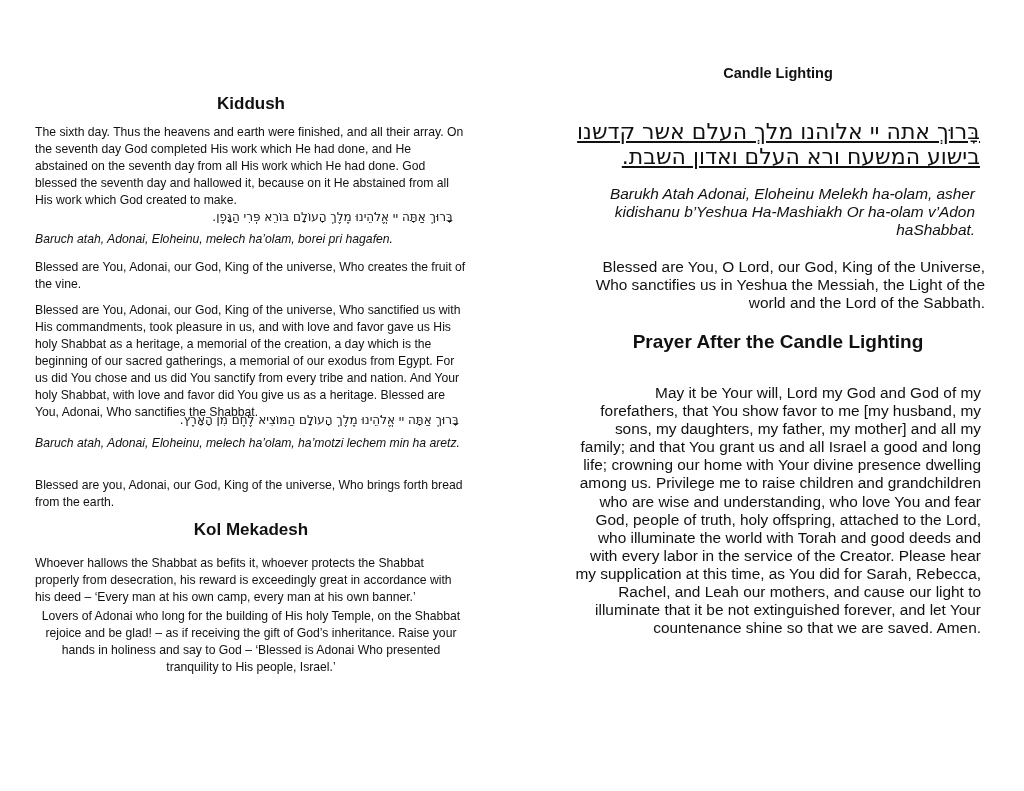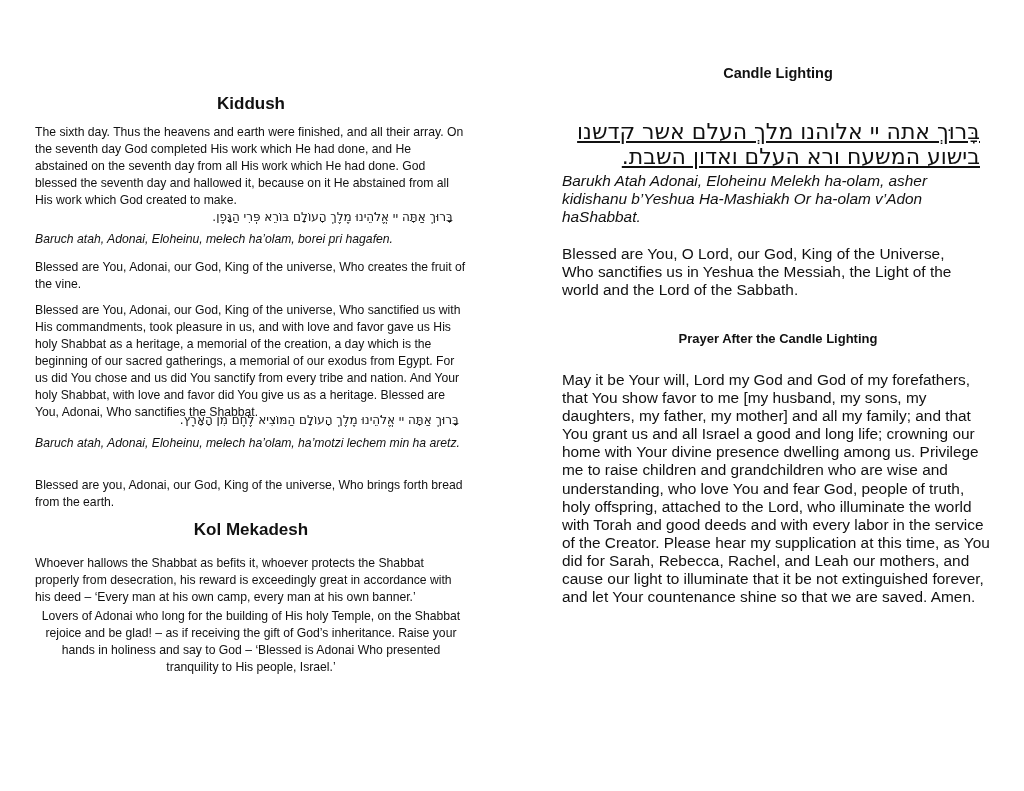--- a/index.html
+++ b/index.html
@@ -34,21 +34,22 @@
     }
     .left .heading { font-size: 17px; }
     .para-sm {
       font-size: 12.2px;
       line-height: 17px;
       margin: 0;
     }
     .para-lg {
       font-size: 15.4px;
       line-height: 18.1px;
-      margin: 4px;
+      margin: 17px;
+      text-align: right;
     }
     .italic { font-style: italic; }
     .hebrew {
       direction: rtl;
       text-align: right;
       font-family: "DejaVu Sans", sans-serif;
       margin: 0;
     }
     .hebrew-sm {
       font-size: 12px;
@@ -96,17 +97,17 @@
     <h2 class="heading" style="font-size:14.5px;">Candle Lighting</h2>
   </div>
 
   <p class="hebrew hebrew-lg abs" style="top:119px; right:18px;text-decoration:underline;">בָּרוּךְ אתה יי אלוהנו מלךְ העלם אשר קדשנו בישוע המשעח ורא העלם ואדון השבת.</p>
 
   <p class="para-lg italic abs" style="top:168px; width:400px;">Barukh Atah Adonai, Eloheinu Melekh ha-olam, asher kidishanu b’Yeshua Ha-Mashiakh Or ha-olam v’Adon haShabbat.</p>
 
   <p class="para-lg abs" style="top:241px; width:410px;">Blessed are You, O Lord, our God, King of the Universe, Who sanctifies us in Yeshua the Messiah, the Light of the world and the Lord of the Sabbath.</p>
 
   <div class="abs" style="top:331px;">
-    <h2 class="heading" style="font-size:13px;">Prayer After the Candle Lighting</h2>
+    <h2 class="heading" style="font-size:19px;">Prayer After the Candle Lighting</h2>
   </div>
 
   <p class="para-lg abs" style="top:367px;">May it be Your will, Lord my God and God of my forefathers, that You show favor to me [my husband, my sons, my daughters, my father, my mother] and all my family; and that You grant us and all Israel a good and long life; crowning our home with Your divine presence dwelling among us. Privilege me to raise children and grandchildren who are wise and understanding, who love You and fear God, people of truth, holy offspring, attached to the Lord, who illuminate the world with Torah and good deeds and with every labor in the service of the Creator. Please hear my supplication at this time, as You did for Sarah, Rebecca, Rachel, and Leah our mothers, and cause our light to illuminate that it be not extinguished forever, and let Your countenance shine so that we are saved. Amen.</p>
 </div>
 
 </body></html>

